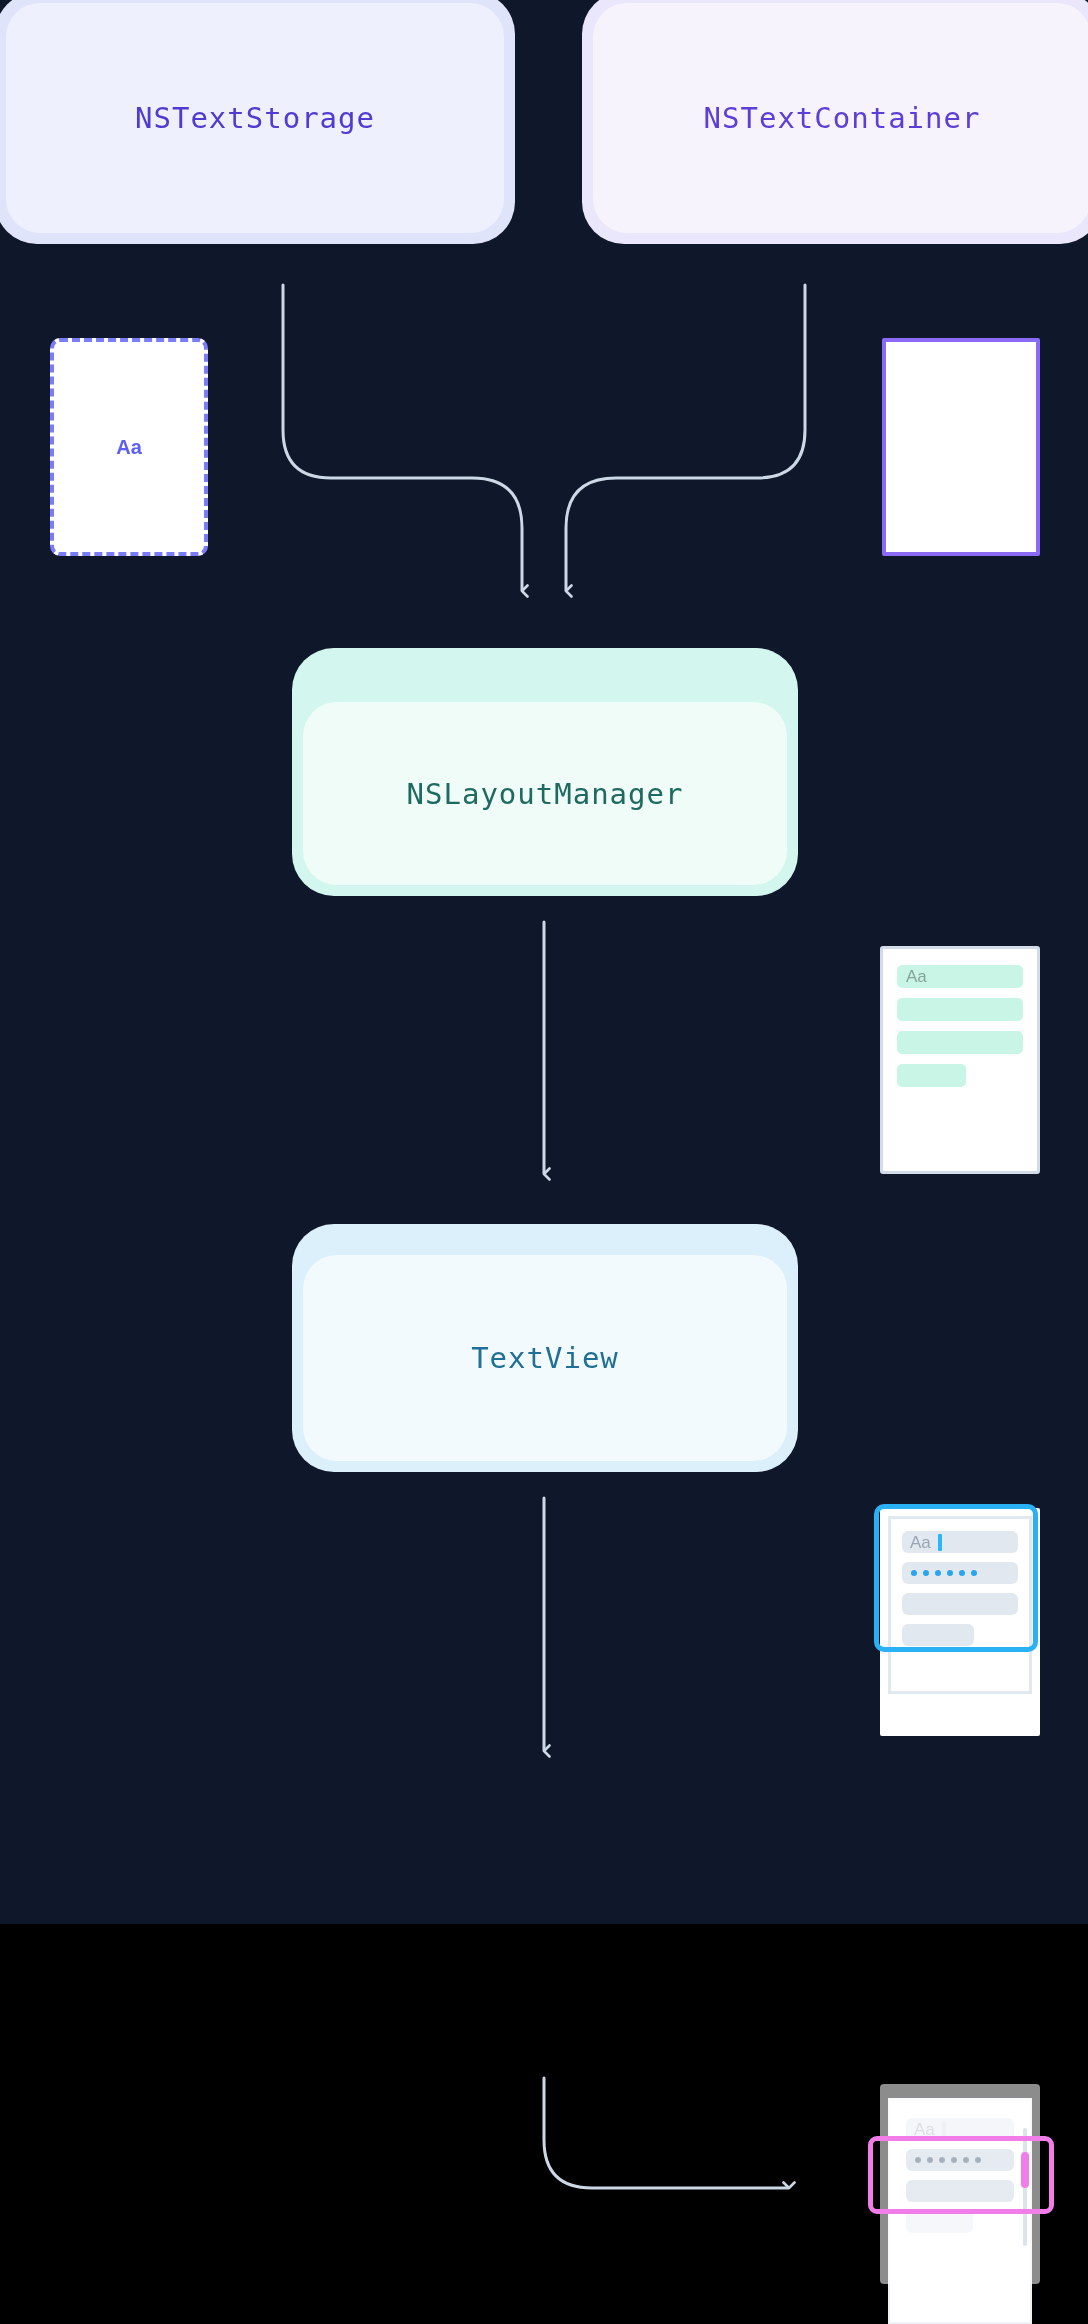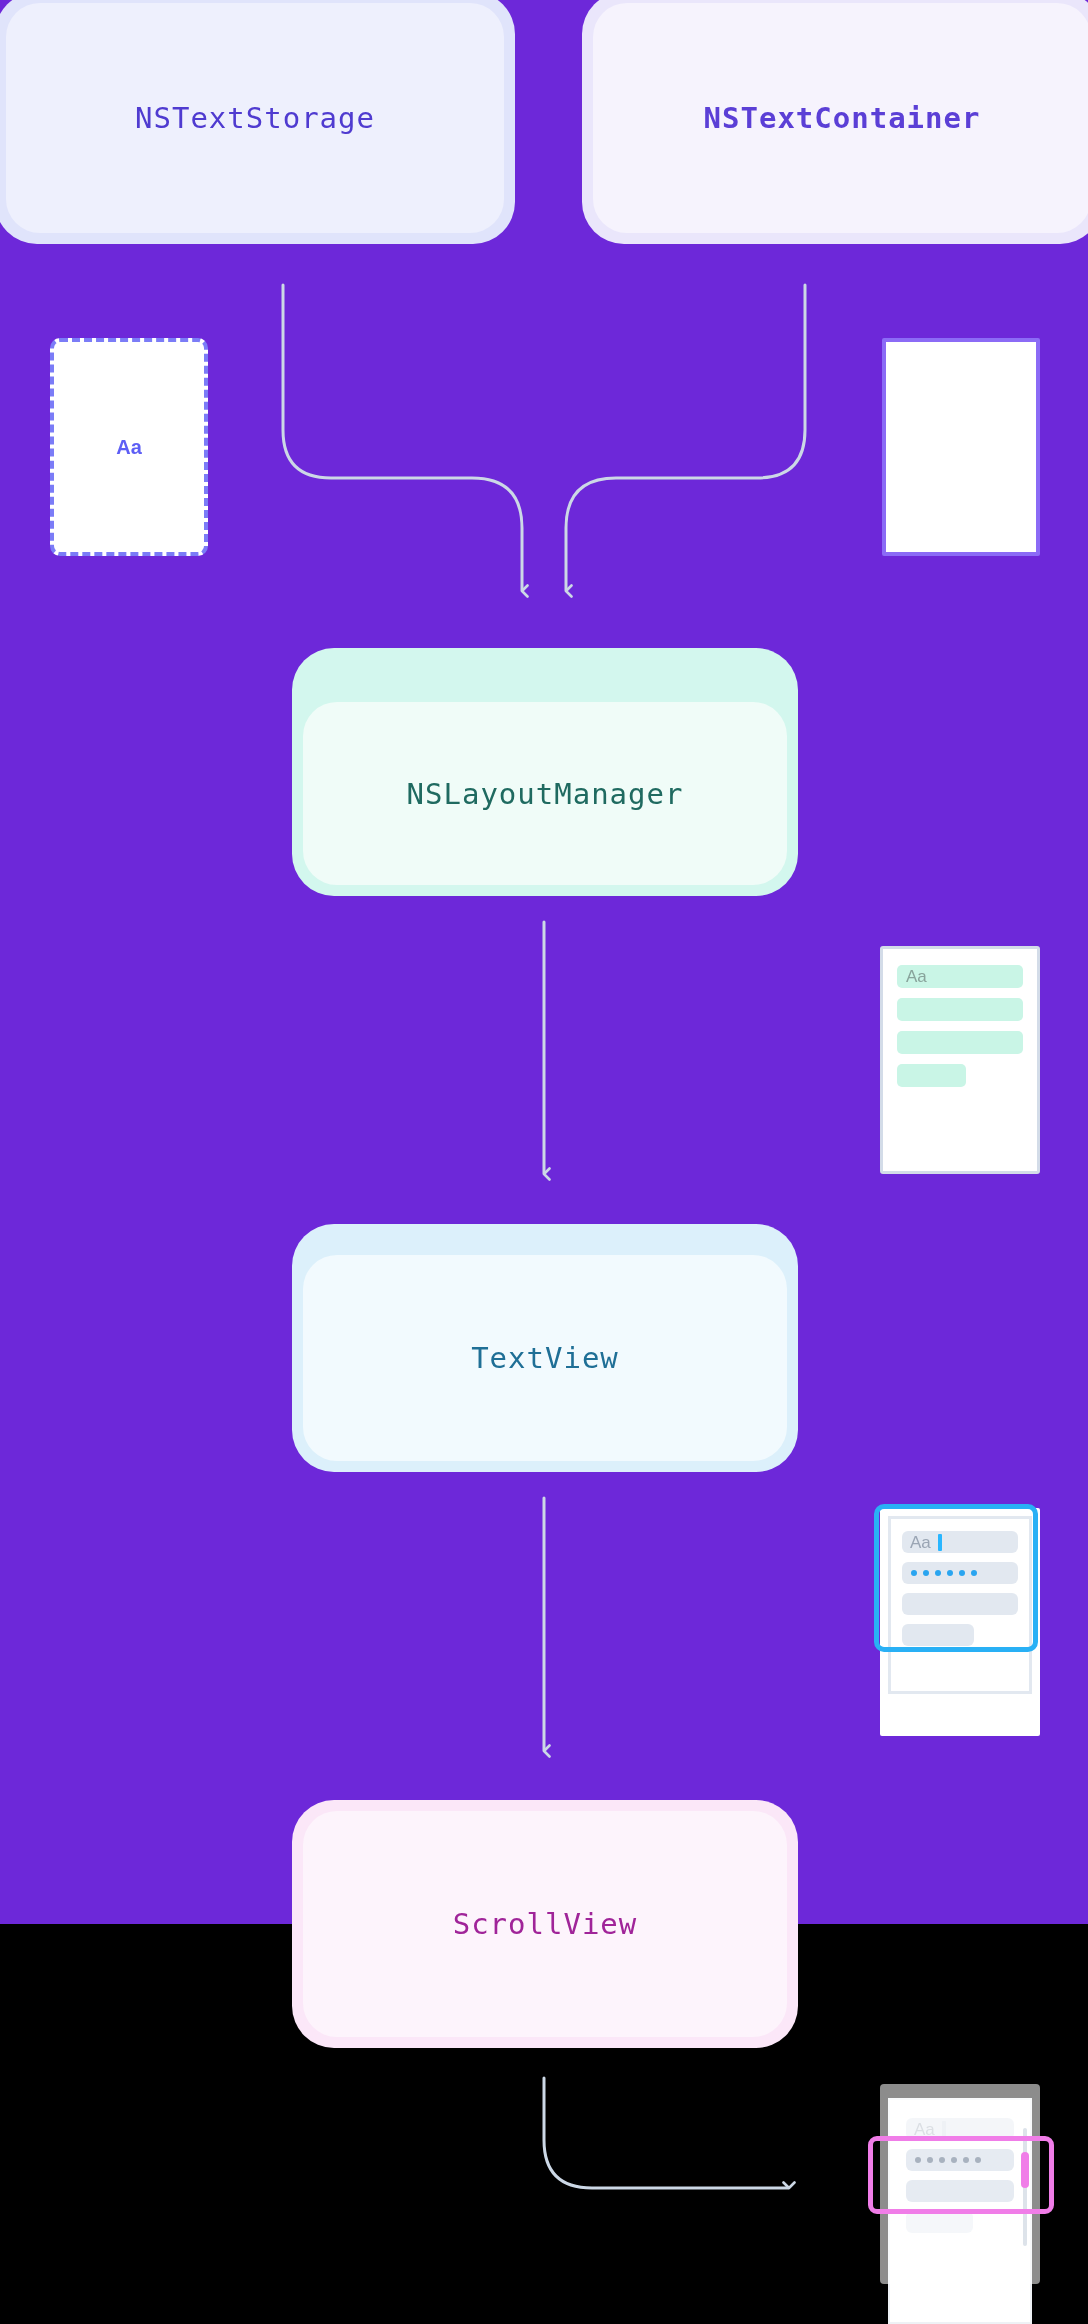--- a/index.html
+++ b/index.html
@@ -1,17 +1,17 @@
 <!DOCTYPE html>
 <html><head>
 <meta charset="utf-8">
 <style>
   html,body{margin:0;padding:0;background:#000;}
   body{width:1088px;height:2324px;overflow:hidden;font-family:"DejaVu Sans Mono","Liberation Mono",monospace;}
-  #stage{position:relative;width:1088px;height:1924px;background:#6d28d9;}
+  #stage{position:relative;width:1088px;height:1924px;background:#0f172a;}
 
   
   .node{
     position:absolute;
     border-radius:42px;
     display:flex;align-items:center;justify-content:center;
     box-sizing:border-box;
   }
   .node .node-label{
     font-family:"DejaVu Sans Mono","Liberation Mono",monospace;
@@ -25,21 +25,21 @@
     border-radius:34px;
     display:flex;align-items:center;justify-content:center;
   }
 
   #node-storage{left:-5px;top:-8px;width:520px;height:252px;background:#e0e4fb;}
   #node-storage .node-inner{background:#eef0fd;}
   #node-storage .node-label{color:#4f3bd0;}
 
   #node-container{left:582px;top:-8px;width:520px;height:252px;background:#eae6fb;}
   #node-container .node-inner{background:#f6f3fd;}
-  #node-container .node-label{color:#5b3fd6;font-weight:bold;}
+  #node-container .node-label{color:#5b3fd6;}
 
   #node-layout{left:292px;top:648px;width:506px;height:248px;background:#d3f7ee;}
   #node-layout .node-inner{background:#f0fcf8;margin-top:43px;}
   #node-layout .node-label{color:#1f6a60;}
 
   #node-textview{left:292px;top:1224px;width:506px;height:248px;background:#dcf0fb;}
   #node-textview .node-inner{background:#f2fafe;margin-top:20px;}
   #node-textview .node-label{color:#1f6f96;}
 
   #node-scrollview{left:292px;top:1800px;width:506px;height:248px;background:#fbe7f8;}
@@ -213,25 +213,20 @@
       <span class="node-label">NSLayoutManager</span>
     </div>
   </div>
 
   <div class="node" id="node-textview">
     <div class="node-inner">
       <span class="node-label">TextView</span>
     </div>
   </div>
 
-  <div class="node" id="node-scrollview">
-    <div class="node-inner">
-      <span class="node-label">ScrollView</span>
-    </div>
-  </div>
 
   <div class="illus" id="illus-storage">
     <div class="card">
       <span class="aa">Aa</span>
     </div>
   </div>
 
   <div class="illus" id="illus-container">
     <div class="card"></div>
   </div>

